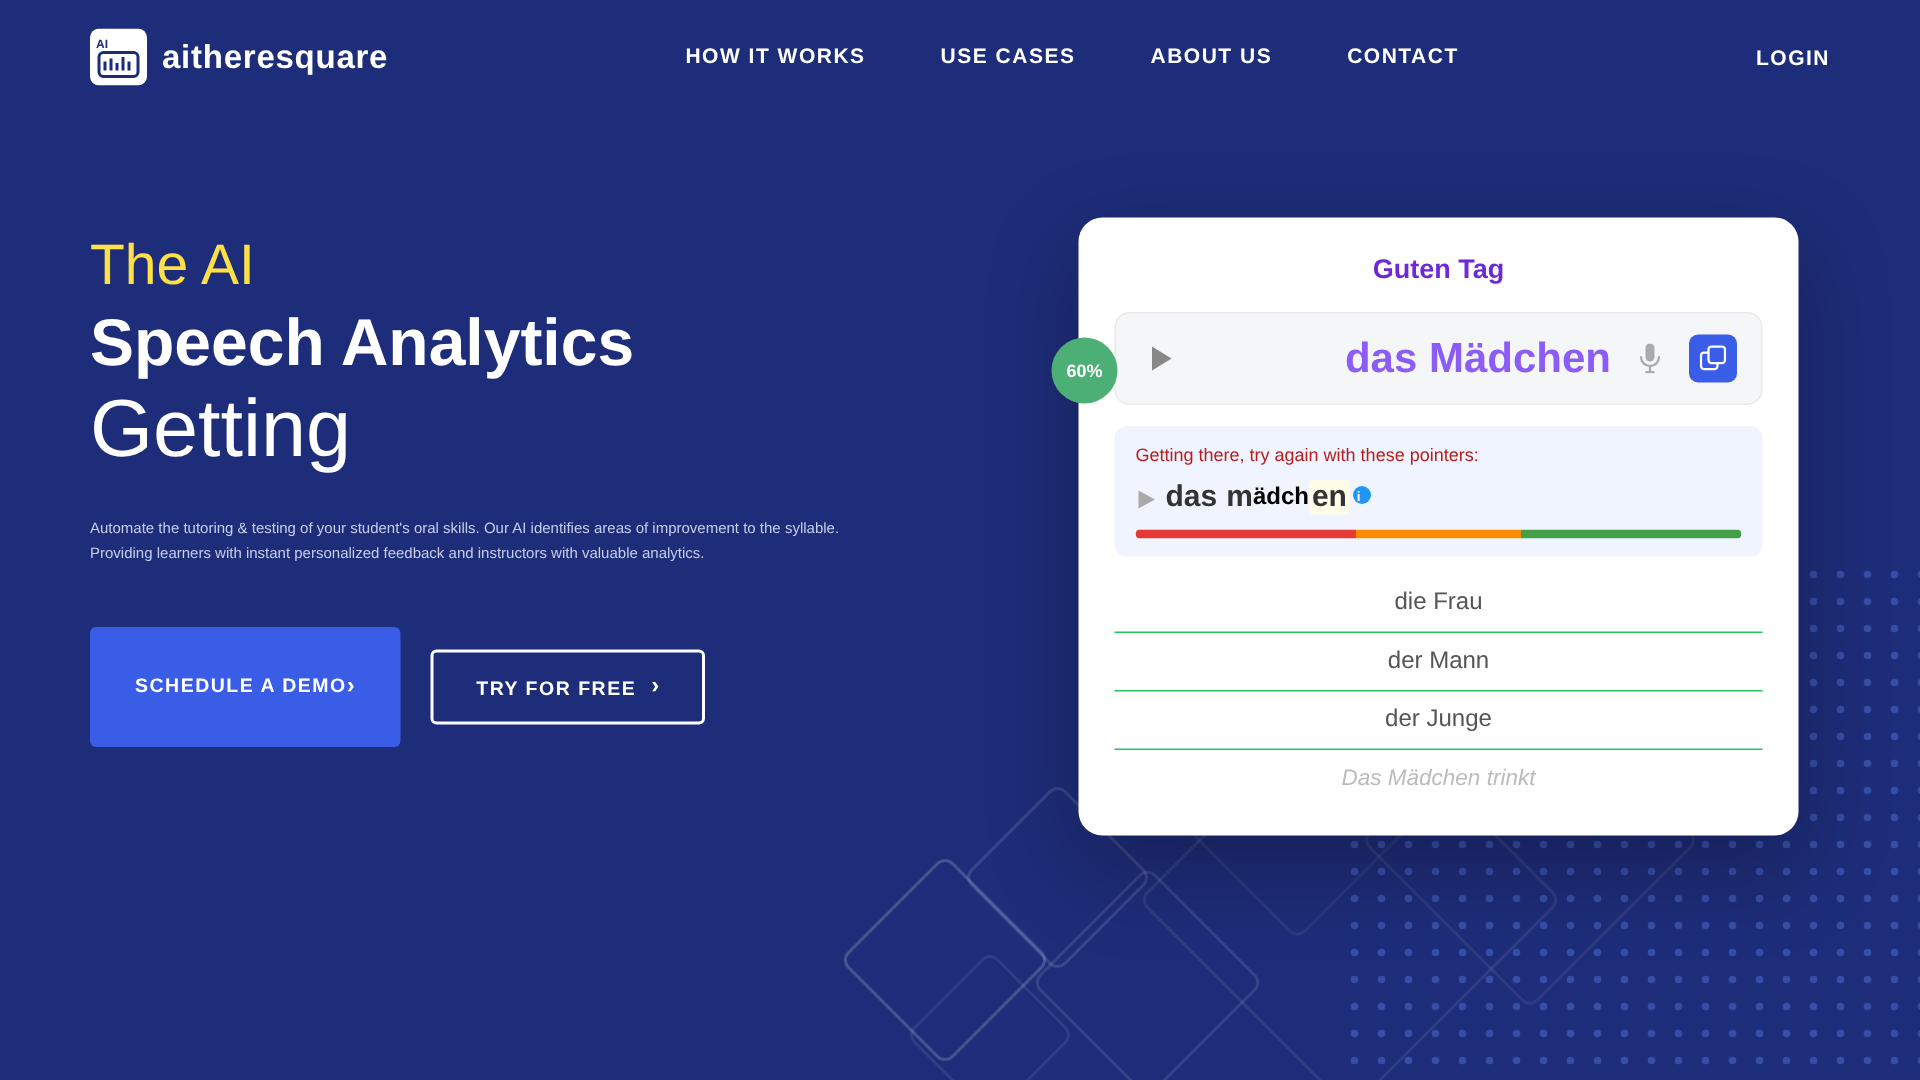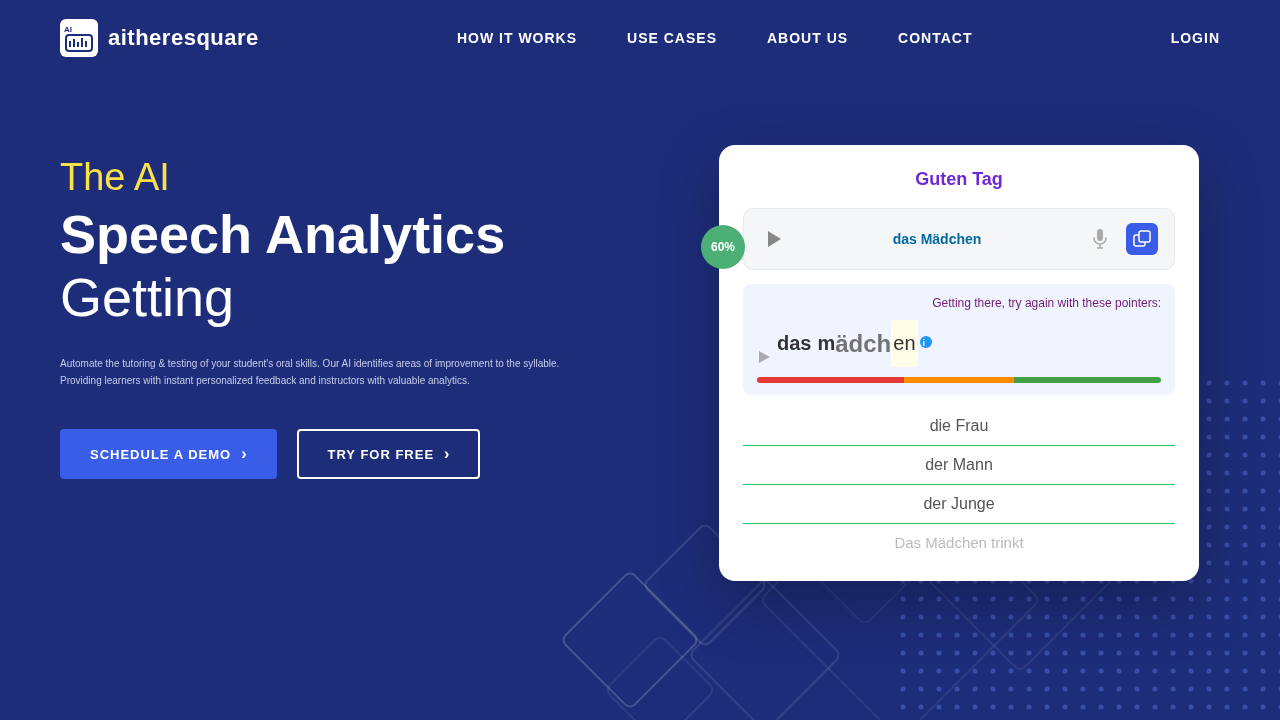--- a/index.html
+++ b/index.html
@@ -79,21 +79,21 @@
     }
     .hero-subtitle {
       color: #fde047;
       font-size: 38px;
       font-weight: 400;
       line-height: 1.2;
       margin-bottom: 4px;
     }
     .hero-title {
       color: #fff;
-      font-size: 54px;
+      font-size: 44px;
       font-weight: 800;
       line-height: 1.1;
       margin-bottom: 4px;
     }
     .hero-title2 {
       color: #fff;
       font-size: 54px;
       font-weight: 400;
       line-height: 1.1;
       margin-bottom: 28px;
@@ -109,27 +109,26 @@
       display: flex;
       gap: 20px;
       align-items: center;
     }
     .btn-primary {
       background: #3a5de8;
       color: #fff;
       font-size: 13px;
       font-weight: 700;
       letter-spacing: 1px;
-      padding: 16px 30px;
+      padding: 31px 30px;
       border: none;
       border-radius: 4px;
       cursor: pointer;
       display: flex;
-      align-items: center;
-      gap: 10px;
+      gap: 0;
     }
     .btn-primary .arrow {
       font-size: 16px;
     }
     .btn-outline {
       background: transparent;
       color: #fff;
       font-size: 13px;
       font-weight: 700;
       letter-spacing: 1px;
@@ -196,24 +195,24 @@
       display: flex;
       align-items: center;
       justify-content: center;
       cursor: pointer;
       color: #888;
       font-size: 16px;
     }
 
     .card-word {
       flex: 1;
-      text-align: center;
-      font-size: 14px;
-      font-weight: 700;
-      color: #0369a1;
+      text-align: right;
+      font-size: 28px;
+      font-weight: 700;
+      color: #8b5cf6;
     }
 
     .mic-btn {
       width: 28px;
       height: 28px;
       display: flex;
       align-items: center;
       justify-content: center;
       cursor: pointer;
       color: #888;
@@ -250,23 +249,23 @@
     }
 
     .feedback-box {
       background: #f0f4ff;
       border-radius: 8px;
       padding: 12px 14px;
       margin-bottom: 12px;
     }
 
     .feedback-hint {
-      text-align: right;
+      text-align: left;
       font-size: 12px;
-      color: #701a75;
+      color: #b91c1c;
       margin-bottom: 10px;
     }
 
     .phoneme-row {
       display: flex;
       align-items: flex-end;
       gap: 6px;
       margin-bottom: 10px;
     }
 
@@ -304,21 +303,21 @@
     .pb-green { background: #43a047; flex: 2; }
 
     .list-item-row {
       padding: 10px 2px;
       font-size: 16px;
       color: #555;
       border-bottom: 1px solid #22c55e;
       text-align: center;
     }
     .list-item-row:last-child { border-bottom: none; }
-    .list-item-faded { color: #bbb; font-size: 15px; text-align: center; padding: 10px 2px; }
+    .list-item-faded { color: #bbb; font-size: 15px; text-align: center; padding: 10px 2px; font-style: italic; }
 
     
     .bg-shapes {
       position: absolute;
       bottom: 0;
       left: 0;
       right: 0;
       top: 75px;
       pointer-events: none;
       overflow: hidden;
@@ -426,22 +425,22 @@
         <div class="phoneme-row">
           <span class="phoneme-play">
             <svg width="14" height="14" viewBox="0 0 14 14" fill="none">
                 <polygon points="2,1 13,7 2,13" fill="#aaa"></polygon>
               </svg>
           </span>
           <div class="word-parts">
             <span class="word-normal">das</span>
             <span style="width:6px;display:inline-block;"></span>
             <span class="word-normal">m</span>
-              <span style="color:#737373;font-size:24px;font-weight:600;">ädch</span>
-              <span style="color:#333;font-size:20px;font-weight:400;background:#fffde7;border-radius:3px;padding:12px 2px;">en</span>
+              <span style="color:#000000;font-size:16px;font-weight:600;">ädch</span>
+              <span style="color:#333;font-size:20px;font-weight:700;background:#fffde7;border-radius:3px;padding:0 2px;">en</span>
             <span class="syllable-mark">
               <svg width="14" height="14" viewBox="0 0 14 14" fill="none">
                   <circle cx="7" cy="7" r="6" fill="#2196f3"></circle>
                   <text x="3.5" y="11" font-size="9" fill="#fff" font-weight="700">i</text>
                 </svg>
             </span>
           </div>
         </div>
 
         <div class="progress-bar-row">

